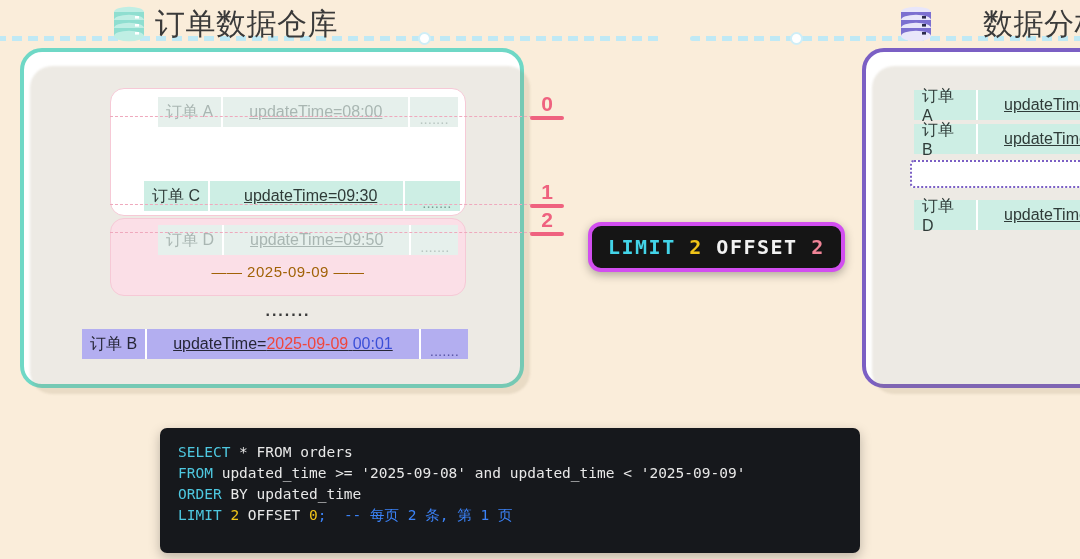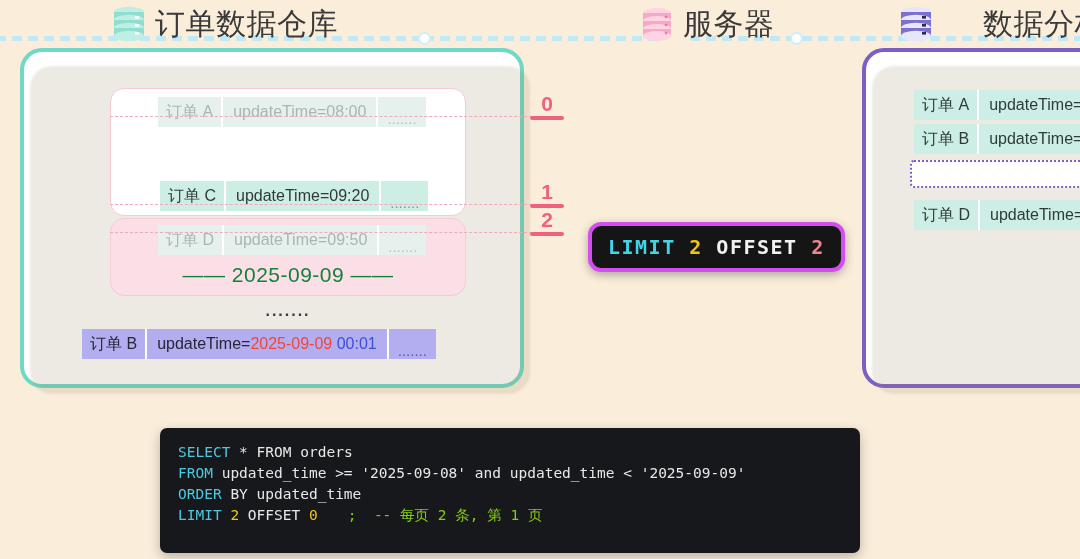--- a/index.html
+++ b/index.html
@@ -38,47 +38,47 @@
   }
   #panel-left  { left: 20px;  top: 48px; width: 504px; height: 340px; border: 4px solid #6fd8c6; }
   #panel-right { left: 862px; top: 48px; width: 290px; height: 340px; border: 4px solid #7b5fc4; }
 
   
   .row { display: flex; align-items: stretch; height: 30px; font-size: 16px; }
   .row .c-id {
     min-width: 64px; padding: 0 8px; display: flex; align-items: center; justify-content: center;
     border-right: 2px solid #ffffff;
   }
-  .row .c-mid { padding: 0 10px; display: flex; align-items: center; border-right: 2px solid #ffffff; }
+  .row .c-mid { padding: 0 26px; display: flex; align-items: center; border-right: 2px solid #ffffff; text-decoration: underline; }
   .row .c-dots { padding: 0 9px; display: flex; align-items: flex-end; justify-content: center; font-size: 15px; }
   .mint { background: #cdeee4; color: #2f3b38; }
   .mint .c-dots { color: #7d9b92; }
   .faded { background: #e6f0ec; color: #a9b6b2; }
   .faded .c-dots { color: #b9c6c2; }
   .lav { background: #b3aef0; color: #262637; }
   .lav .c-dots { color: #5b58a8; }
   .d-red { color: #f0463c; }
   .d-blue { color: #3b4fd8; }
 
   
   #box-window {
     position: absolute; left: 86px; top: 36px; width: 356px; height: 128px;
     border: 1.6px solid #f6c9d6; border-radius: 14px; background: #ffffff; z-index: 5;
   }
   #row-a { position: absolute; left: 47px; top: 8px; }
-  #row-c { position: absolute; left: 49px; top: 92px; }
+  #row-c { position: absolute; left: 33px; top: 92px; gap: 8px; }
 
   #box-next {
     position: absolute; left: 86px; top: 166px; width: 356px; height: 78px;
     background: #fbdfe7; border: 1.6px solid #f6c9d6; border-radius: 14px; z-index: 5;
   }
   #row-d { position: absolute; left: 47px; top: 6px; }
   #date-sep {
     position: absolute; left: 0; right: 0; top: 44px; text-align: center;
-    font-size: 21px; color: #15803d; letter-spacing: .5px;
+    font-size: 15px; color: #a16207; letter-spacing: .5px;
   }
   #vdots {
     position: absolute; left: 86px; top: 250px; width: 356px; text-align: center;
     font-size: 16px; color: #3a3a3a; letter-spacing: 2px; z-index: 5; font-weight: 700;
   }
   #row-b { position: absolute; left: 58px; top: 277px; z-index: 5; }
 
   
   .leader {
     position: absolute; height: 0; border-top: 1.4px dashed #efa9bd; z-index: 5;
@@ -113,21 +113,21 @@
   
   #sql {
     position: absolute; left: 160px; top: 428px; width: 700px; height: 125px;
     background: #16181c; border-radius: 7px; padding: 14px 18px; z-index: 7;
     font-family: "DejaVu Sans Mono", "Liberation Mono", monospace;
     font-size: 14.5px; line-height: 21px; color: #e8e8e8; white-space: pre;
     box-shadow: 0 4px 12px rgba(0,0,0,.25);
   }
   .s-kw { color: #4ec8e0; }
   .s-num { color: #f0c419; }
-  .s-cm { color: #84cc16; margin-left: 30px; }
+  .s-cm { color: #3b82f6; }
 </style>
 </head>
 <body>
 
 <div id="stage">
 
   <div class="rail" style="left:-4px; width:436px;"></div>
   <div class="rail-dot" style="left:418px;"></div>
   <div class="rail" style="left:424px; width:240px;"></div>
   <div class="rail" style="left:690px; width:396px;"></div>
@@ -142,35 +142,20 @@
         <ellipse cx="17" cy="22" rx="15" ry="5.2" fill="#bfeee4"></ellipse>
       <rect x="2" y="22" width="30" height="8" fill="#8fded0"></rect>
         <ellipse cx="17" cy="30" rx="15" ry="5.2" fill="#bfeee4"></ellipse>
       <rect x="23" y="10" width="4" height="2.6" fill="#ffffff"></rect>
         <rect x="23" y="18" width="4" height="2.6" fill="#ffffff"></rect>
       <rect x="23" y="26" width="4" height="2.6" fill="#ffffff"></rect>
     </svg>
     <span class="hdr-title">订单数据仓库</span>
   </div>
 
-  <div class="hdr" style="left:640px;">
-    <svg class="db-ico" viewBox="0 0 34 36">
-      <ellipse cx="17" cy="7" rx="14" ry="5" fill="#ffd3e2"></ellipse>
-      <rect x="3" y="7" width="28" height="8" fill="#f6a9c4"></rect>
-        <ellipse cx="17" cy="15" rx="14" ry="5" fill="#ffd3e2"></ellipse>
-      <rect x="3" y="15" width="28" height="8" fill="#f6a9c4"></rect>
-        <ellipse cx="17" cy="23" rx="14" ry="5" fill="#ffd3e2"></ellipse>
-      <rect x="3" y="23" width="28" height="7" fill="#f6a9c4"></rect>
-        <ellipse cx="17" cy="30" rx="14" ry="5" fill="#ffd3e2"></ellipse>
-      <circle cx="26" cy="11" r="1.3" fill="#e4799f"></circle>
-        <circle cx="26" cy="19" r="1.3" fill="#e4799f"></circle>
-      <circle cx="26" cy="27" r="1.3" fill="#e4799f"></circle>
-    </svg>
-    <span class="hdr-title">服务器</span>
-  </div>
 
   <div class="hdr" style="left:899px;gap:41px;">
     <svg class="db-ico" viewBox="0 0 34 36">
       <ellipse cx="17" cy="6" rx="15" ry="5.2" fill="#e8e6fa"></ellipse>
       <rect x="2" y="6" width="30" height="8" fill="#7b6fd0"></rect>
         <ellipse cx="17" cy="14" rx="15" ry="5.2" fill="#e8e6fa"></ellipse>
       <rect x="2" y="14" width="30" height="8" fill="#7b6fd0"></rect>
         <ellipse cx="17" cy="22" rx="15" ry="5.2" fill="#e8e6fa"></ellipse>
       <rect x="2" y="22" width="30" height="8" fill="#7b6fd0"></rect>
         <ellipse cx="17" cy="30" rx="15" ry="5.2" fill="#e8e6fa"></ellipse>
@@ -184,21 +169,21 @@
   <div class="panel" id="panel-left">
 
     <div id="box-window">
       <div class="row faded" id="row-a">
         <span class="c-id">订单 A</span>
         <span class="c-mid">updateTime=08:00</span>
         <span class="c-dots">.......</span>
       </div>
       <div class="row mint" id="row-c">
         <span class="c-id">订单 C</span>
-        <span class="c-mid">updateTime=09:20</span>
+        <span class="c-mid">updateTime=09:30</span>
         <span class="c-dots">.......</span>
       </div>
     </div>
 
     <div id="box-next">
       <div class="row faded" id="row-d">
         <span class="c-id">订单 D</span>
         <span class="c-mid">updateTime=09:50</span>
         <span class="c-dots">.......</span>
       </div>

